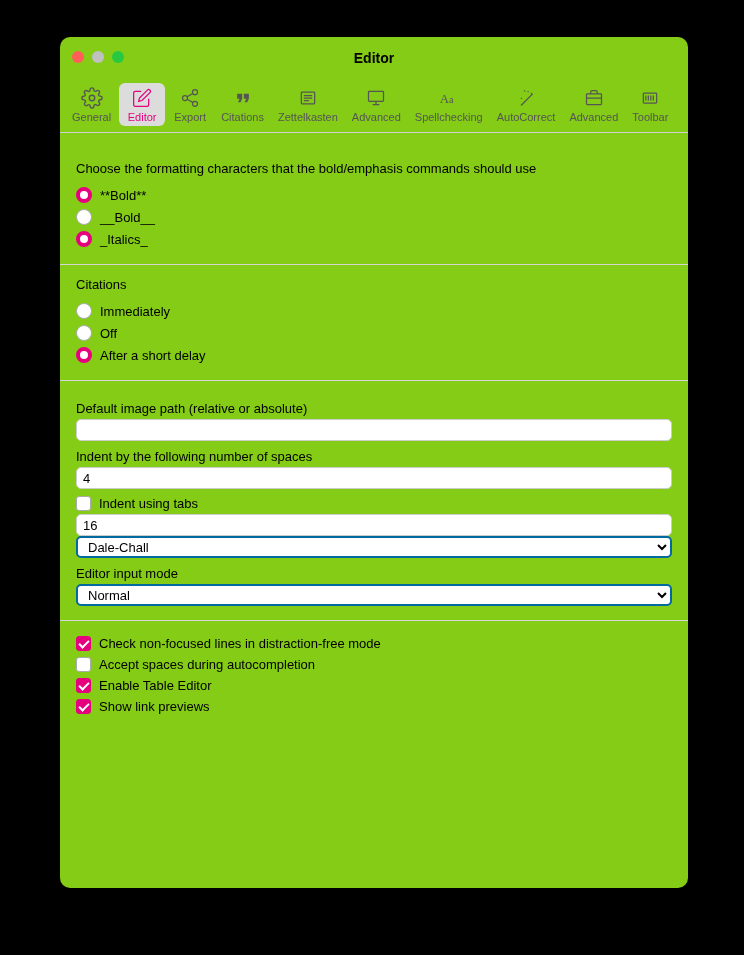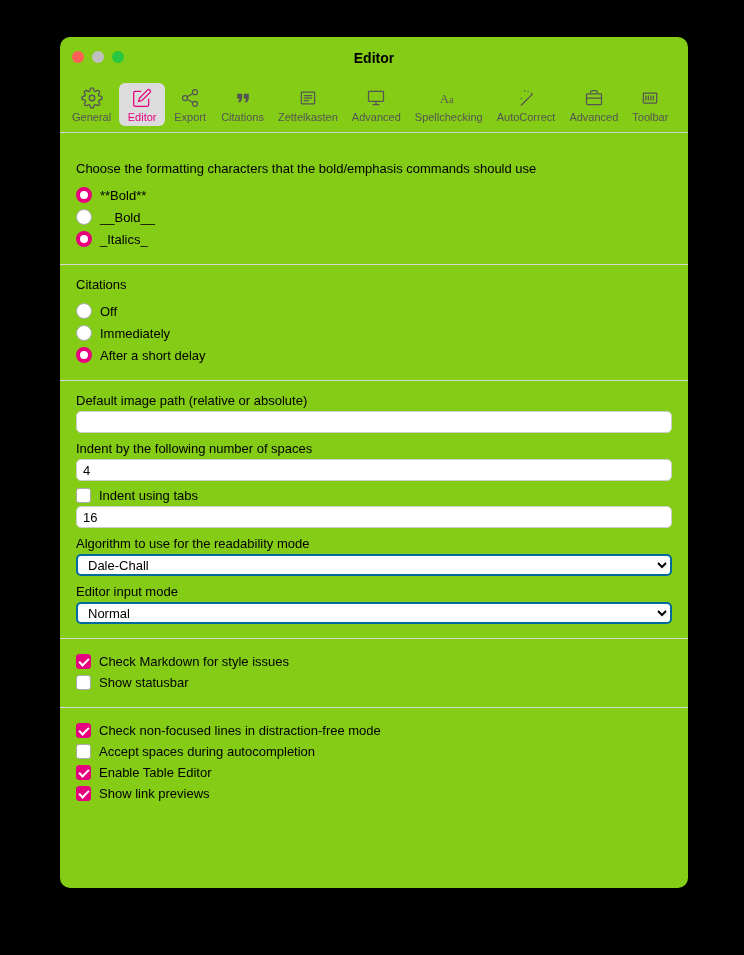--- a/index.html
+++ b/index.html
@@ -101,21 +101,21 @@
   .section-first { padding-top: 28px; }
   .section-label {
     font-size: 13px;
     margin-bottom: 8px;
   }
   .field-label {
     font-size: 13px;
     margin-bottom: 3px;
     margin-top: 8px;
   }
-  .field-label:first-child { margin-top: 0; }
+  .field-label:first-child { margin-top: 8px; }
   .radio-row, .check-row {
     display: flex;
     align-items: center;
     gap: 8px;
     padding: 3px 0;
   }
   .radio {
     width: 16px;
     height: 16px;
     border-radius: 50%;
@@ -306,66 +306,55 @@
       <div class="radio-row">
         <div class="radio selected"></div>
         <span class="opt-label">_Italics_</span>
       </div>
     </div>
 
     <div class="section">
       <div class="section-label">Citations</div>
       <div class="radio-row">
         <div class="radio"></div>
+        <span class="opt-label">Immediately</span>
+      </div>
+      <div class="radio-row">
+        <div class="radio"></div>
         <span class="opt-label">Off</span>
-      </div>
-      <div class="radio-row">
-        <div class="radio"></div>
-        <span class="opt-label">Immediately</span>
       </div>
       <div class="radio-row">
         <div class="radio selected"></div>
         <span class="opt-label">After a short delay</span>
       </div>
     </div>
 
     <div class="section">
       <div class="field-label">Default image path (relative or absolute)</div>
       <input class="text-input" type="text" value="" style="">
 
       <div class="field-label">Indent by the following number of spaces</div>
       <input class="text-input" type="text" value="4" style="">
       <div class="check-row" style="margin-top:4px;">
         <div class="checkbox"></div>
         <span class="opt-label">Indent using tabs</span>
       </div>
 
       <input class="text-input" type="text" value="16" style="">
 
-      <div class="field-label">Algorithm to use for the readability mode</div>
       <select class="select">
         <option>Dale-Chall</option>
       </select>
 
       <div class="field-label">Editor input mode</div>
       <select class="select">
         <option>Normal</option>
       </select>
     </div>
 
-    <div class="section">
-      <div class="check-row">
-        <div class="checkbox checked"></div>
-        <span class="opt-label">Check Markdown for style issues</span>
-      </div>
-      <div class="check-row">
-        <div class="checkbox"></div>
-        <span class="opt-label">Show statusbar</span>
-      </div>
-    </div>
 
     <div class="section">
       <div class="check-row">
         <div class="checkbox checked"></div>
         <span class="opt-label">Check non-focused lines in distraction-free mode</span>
       </div>
       <div class="check-row">
         <div class="checkbox"></div>
         <span class="opt-label">Accept spaces during autocompletion</span>
       </div>

